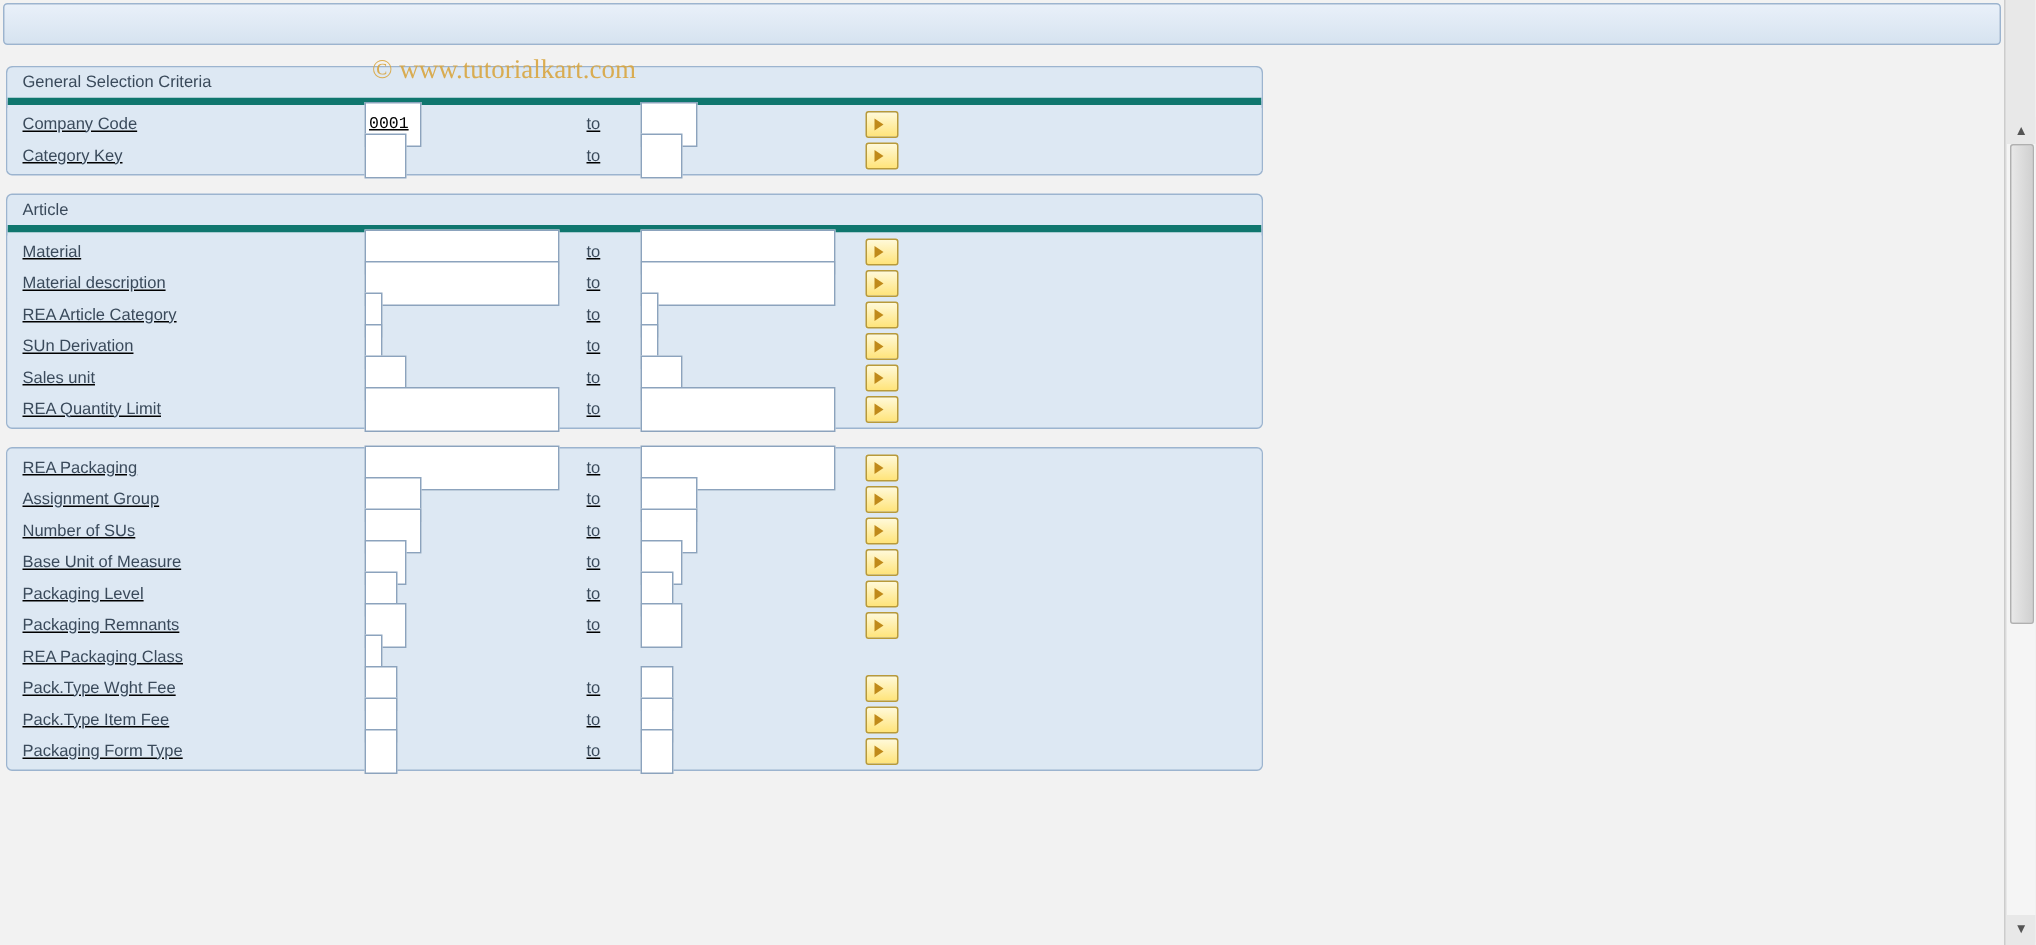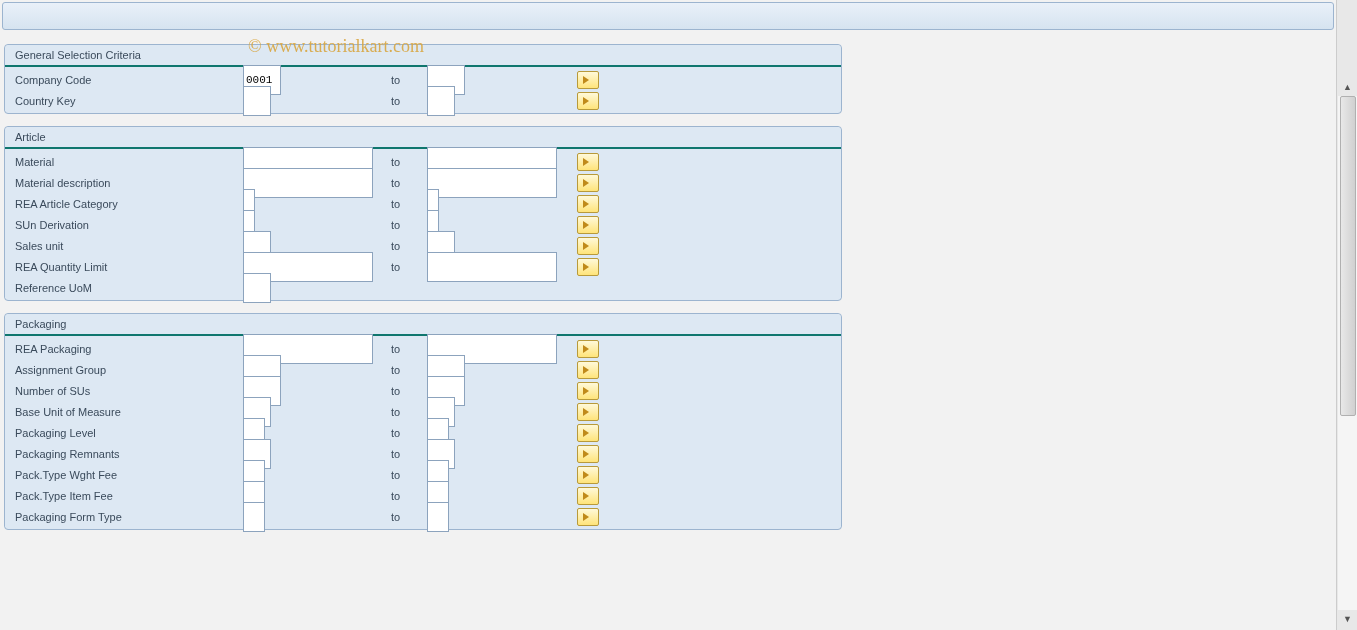--- a/index.html
+++ b/index.html
@@ -98,25 +98,26 @@
     border: 1px solid #9cb4cf;
     border-radius: 4px;
     margin: 4px 0 12px 0;
     background: #dde8f3;
     width: 838px;
   }
   .group-title {
     padding: 4px 10px;
     color: #3a4a5b;
     background: #dde8f3;
-    border-bottom: 2px solid #0f766e;
+    border-bottom: 5px solid #0f766e;
     border-radius: 4px 4px 0 0;
   }
   .group-body {
     padding: 2px 0;
+    text-decoration: underline;
   }
   .row {
     display: flex;
     align-items: center;
     height: 21px;
     padding: 0 10px;
     background: #dde8f3;
   }
   .label {
     width: 228px;
@@ -183,21 +184,21 @@
           <span class="col-to">
               <input class="inp w-code" value="" style="">
             </span>
           <span class="multi-btn">
               <svg width="12" height="10">
                 <path d="M1 1 L7 5 L1 9 Z" fill="#c08a1a"></path>
               </svg>
             </span>
         </div>
         <div class="row">
-          <span class="label">Country Key</span>
+          <span class="label">Category Key</span>
           <span class="col-from">
               <input class="inp w-small" value="" style="">
             </span>
           <span class="col-to-label">
               <span class="to-label">to</span>
             </span>
           <span class="col-to">
               <input class="inp w-small" value="" style="">
             </span>
           <span class="multi-btn">
@@ -307,31 +308,24 @@
             </span>
           <span class="col-to">
               <input class="inp w-wide" style="">
             </span>
           <span class="multi-btn">
               <svg width="12" height="10">
                 <path d="M1 1 L7 5 L1 9 Z" fill="#c08a1a"></path>
               </svg>
             </span>
         </div>
-        <div class="row">
-          <span class="label">Reference UoM</span>
-          <span class="col-from">
-              <input class="inp w-small" style="">
-            </span>
-        </div>
       </div>
     </div>
 
     <div class="group">
-      <div class="group-title">Packaging</div>
       <div class="group-body">
         <div class="row">
           <span class="label">REA Packaging</span>
           <span class="col-from">
               <input class="inp w-wide" style="">
             </span>
           <span class="col-to-label">
               <span class="to-label">to</span>
             </span>
           <span class="col-to">
@@ -419,20 +413,26 @@
           <span class="col-to-label">
               <span class="to-label">to</span>
             </span>
           <span class="col-to">
               <input class="inp w-small" style="">
             </span>
           <span class="multi-btn">
               <svg width="12" height="10">
                 <path d="M1 1 L7 5 L1 9 Z" fill="#c08a1a"></path>
               </svg>
+            </span>
+        </div>
+        <div class="row">
+          <span class="label">REA Packaging Class</span>
+          <span class="col-from">
+              <input class="inp w-tiny" style="">
             </span>
         </div>
         <div class="row">
           <span class="label">Pack.Type Wght Fee</span>
           <span class="col-from">
               <input class="inp w-mini" style="">
             </span>
           <span class="col-to-label">
               <span class="to-label">to</span>
             </span>

